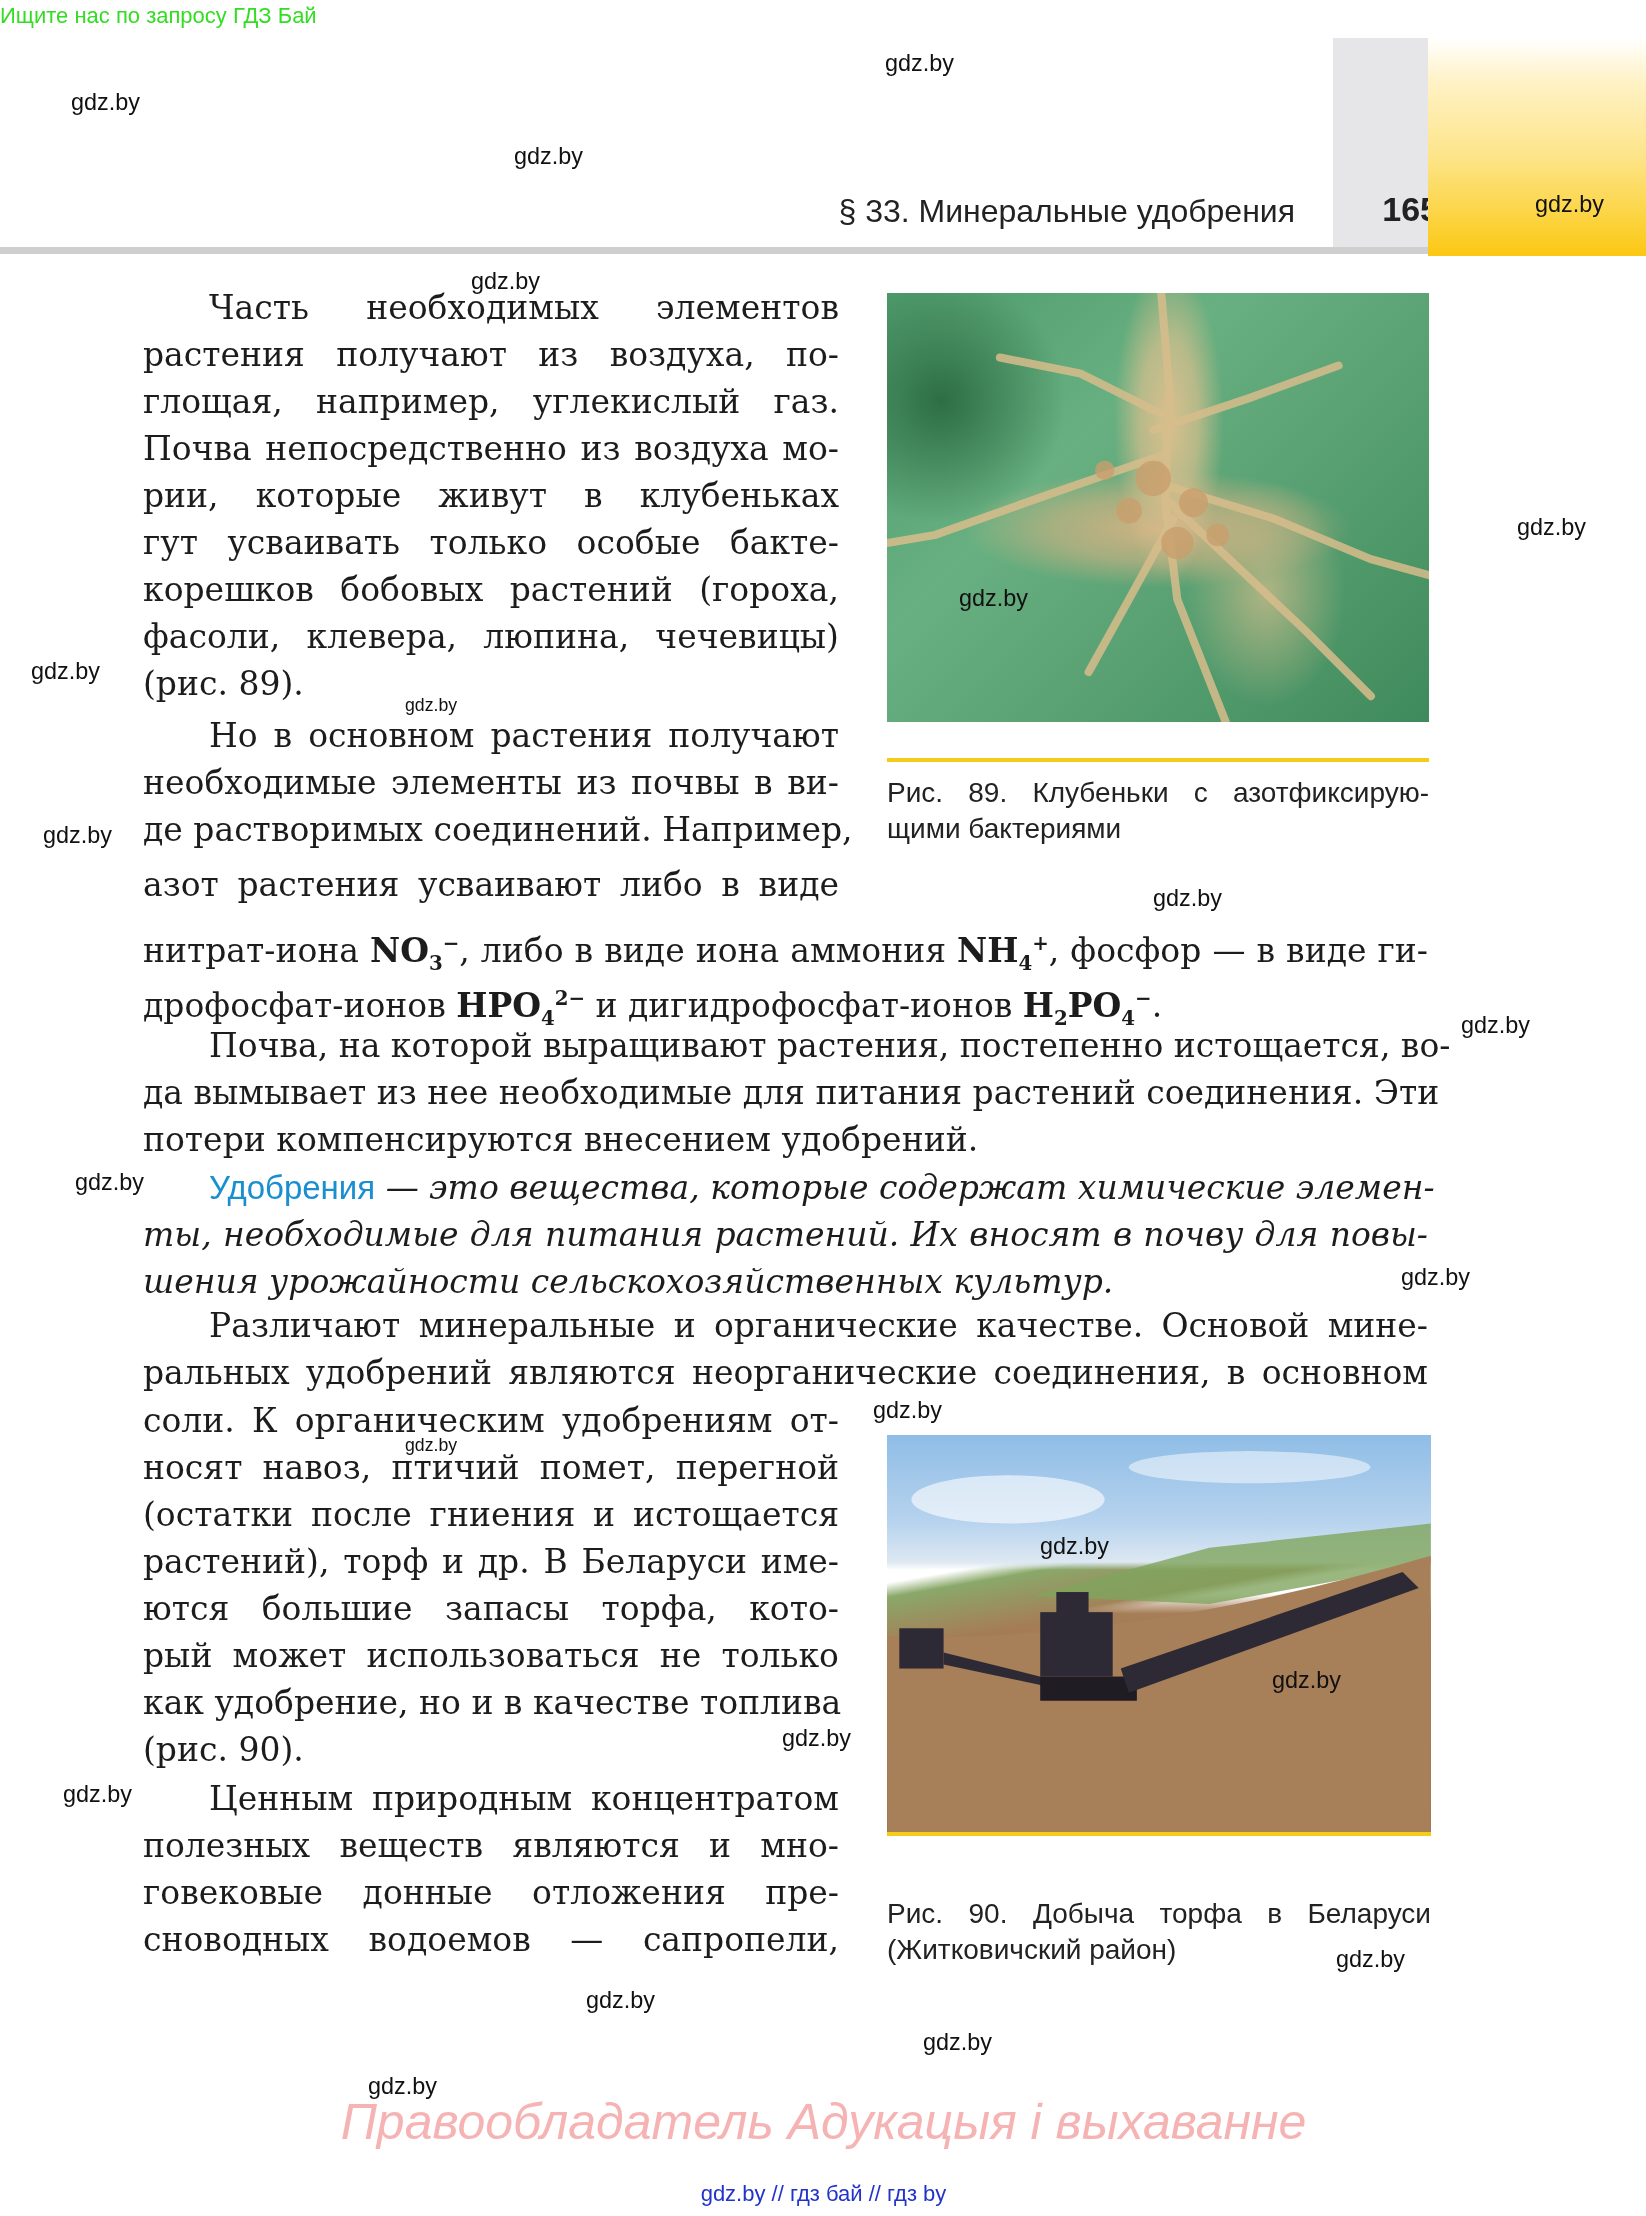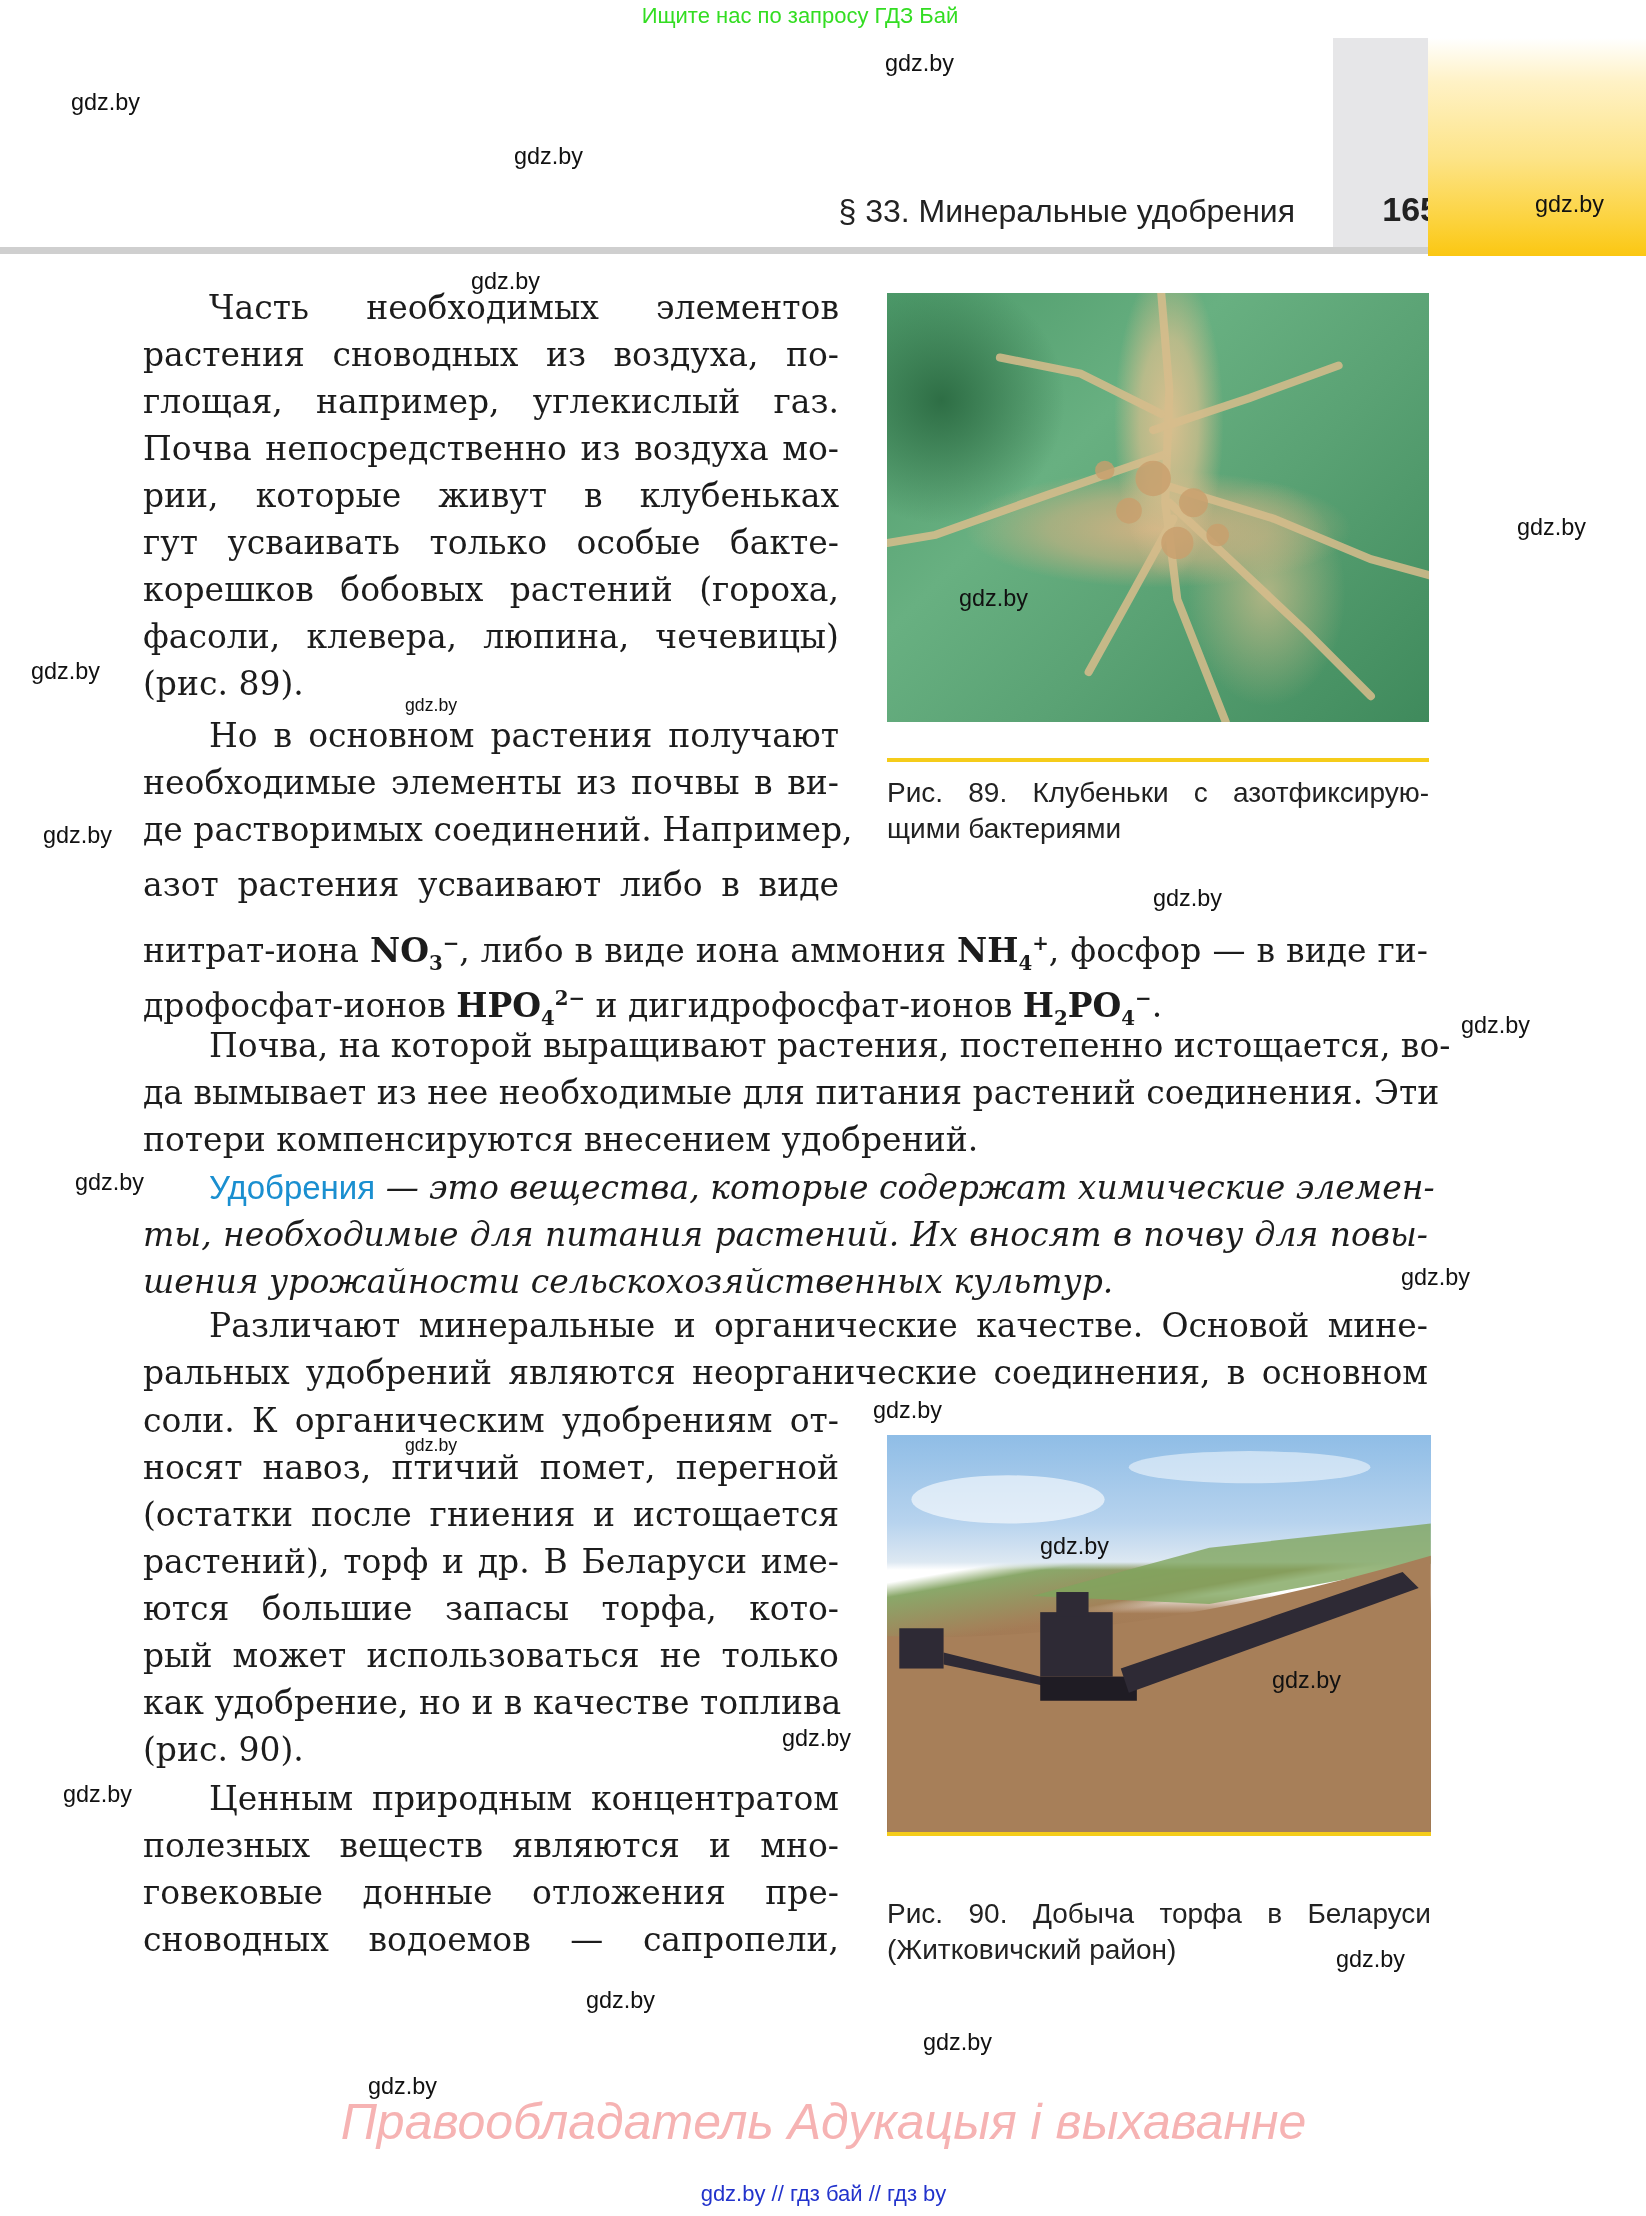--- a/index.html
+++ b/index.html
@@ -1,20 +1,20 @@
 <!DOCTYPE html>
 <html style="font-size:13px"><head>
 <meta charset="utf-8">
 <style>
   html, body { margin:0; padding:0; }
   body { width:1647px; height:2216px; position:relative; background:#ffffff; overflow:hidden;
          font-family:"DejaVu Serif","Liberation Serif",serif; color:#1c1c1c; }
   .wm { position:absolute; font-family:"Liberation Sans","DejaVu Sans",sans-serif; font-size:23.4px; color:#111; white-space:nowrap; }
   .wm.small { font-size:17.7px; }
-  .top-banner { position:absolute; left:0; width:1600px; top:3.2px; text-align:center;
+  .top-banner { position:absolute; left:0; width:1600px; top:3.2px; text-align:left;
                 font-family:"Liberation Sans",sans-serif; font-size:22px; color:#33dd22; }
   .header-title { position:absolute; right:352px; top:193px; font-family:"Liberation Sans",sans-serif;
                   font-size:32px; color:#222; white-space:nowrap; }
   .page-box { position:absolute; left:1333px; top:38px; width:95px; height:215px; background:#e6e6e8; }
   .page-num { position:absolute; left:1333px; width:106px; top:190px; text-align:right;
               font-family:"Liberation Sans",sans-serif; font-weight:bold; font-size:34px; color:#222; }
   .yellow-tab { position:absolute; left:1428px; top:38px; width:218px; height:218px;
                 background:linear-gradient(to bottom,#ffffff 0%,#fff2c6 20%,#fde488 55%,#fcd23a 85%,#fbc712 100%); }
   .header-rule { position:absolute; left:0; top:247px; width:1428px; height:7.3px; background:#cfcfcf; }
   .text { position:absolute; font-size:33px; line-height:47px; text-align:justify; }
@@ -54,21 +54,21 @@
 <div class="top-banner">Ищите нас по запросу ГДЗ Бай</div>
 
 <div class="header-title">§ 33. Минеральные удобрения</div>
 <div class="page-box"></div>
 <div class="page-num">165</div>
 <div class="yellow-tab"></div>
 <div class="header-rule"></div>
 
 <div class="text narrow" style="top:284px;">
   <span class="line indent">Часть необходимых элементов</span>
-  <span class="line">растения сноводных из воздуха, по-</span>
+  <span class="line">растения получают из воздуха, по-</span>
   <span class="line">глощая, например, углекислый газ.</span>
   <span class="line">Почва непосредственно из воздуха мо-</span>
   <span class="line">рии, которые живут в клубеньках</span>
   <span class="line">гут усваивать только особые бакте-</span>
   <span class="line">корешков бобовых растений (гороха,</span>
   <span class="line">фасоли, клевера, люпина, чечевицы)</span>
   <span class="line last">(рис. 89).</span>
 </div>
 
 <div class="text narrow" style="top:712px;">

